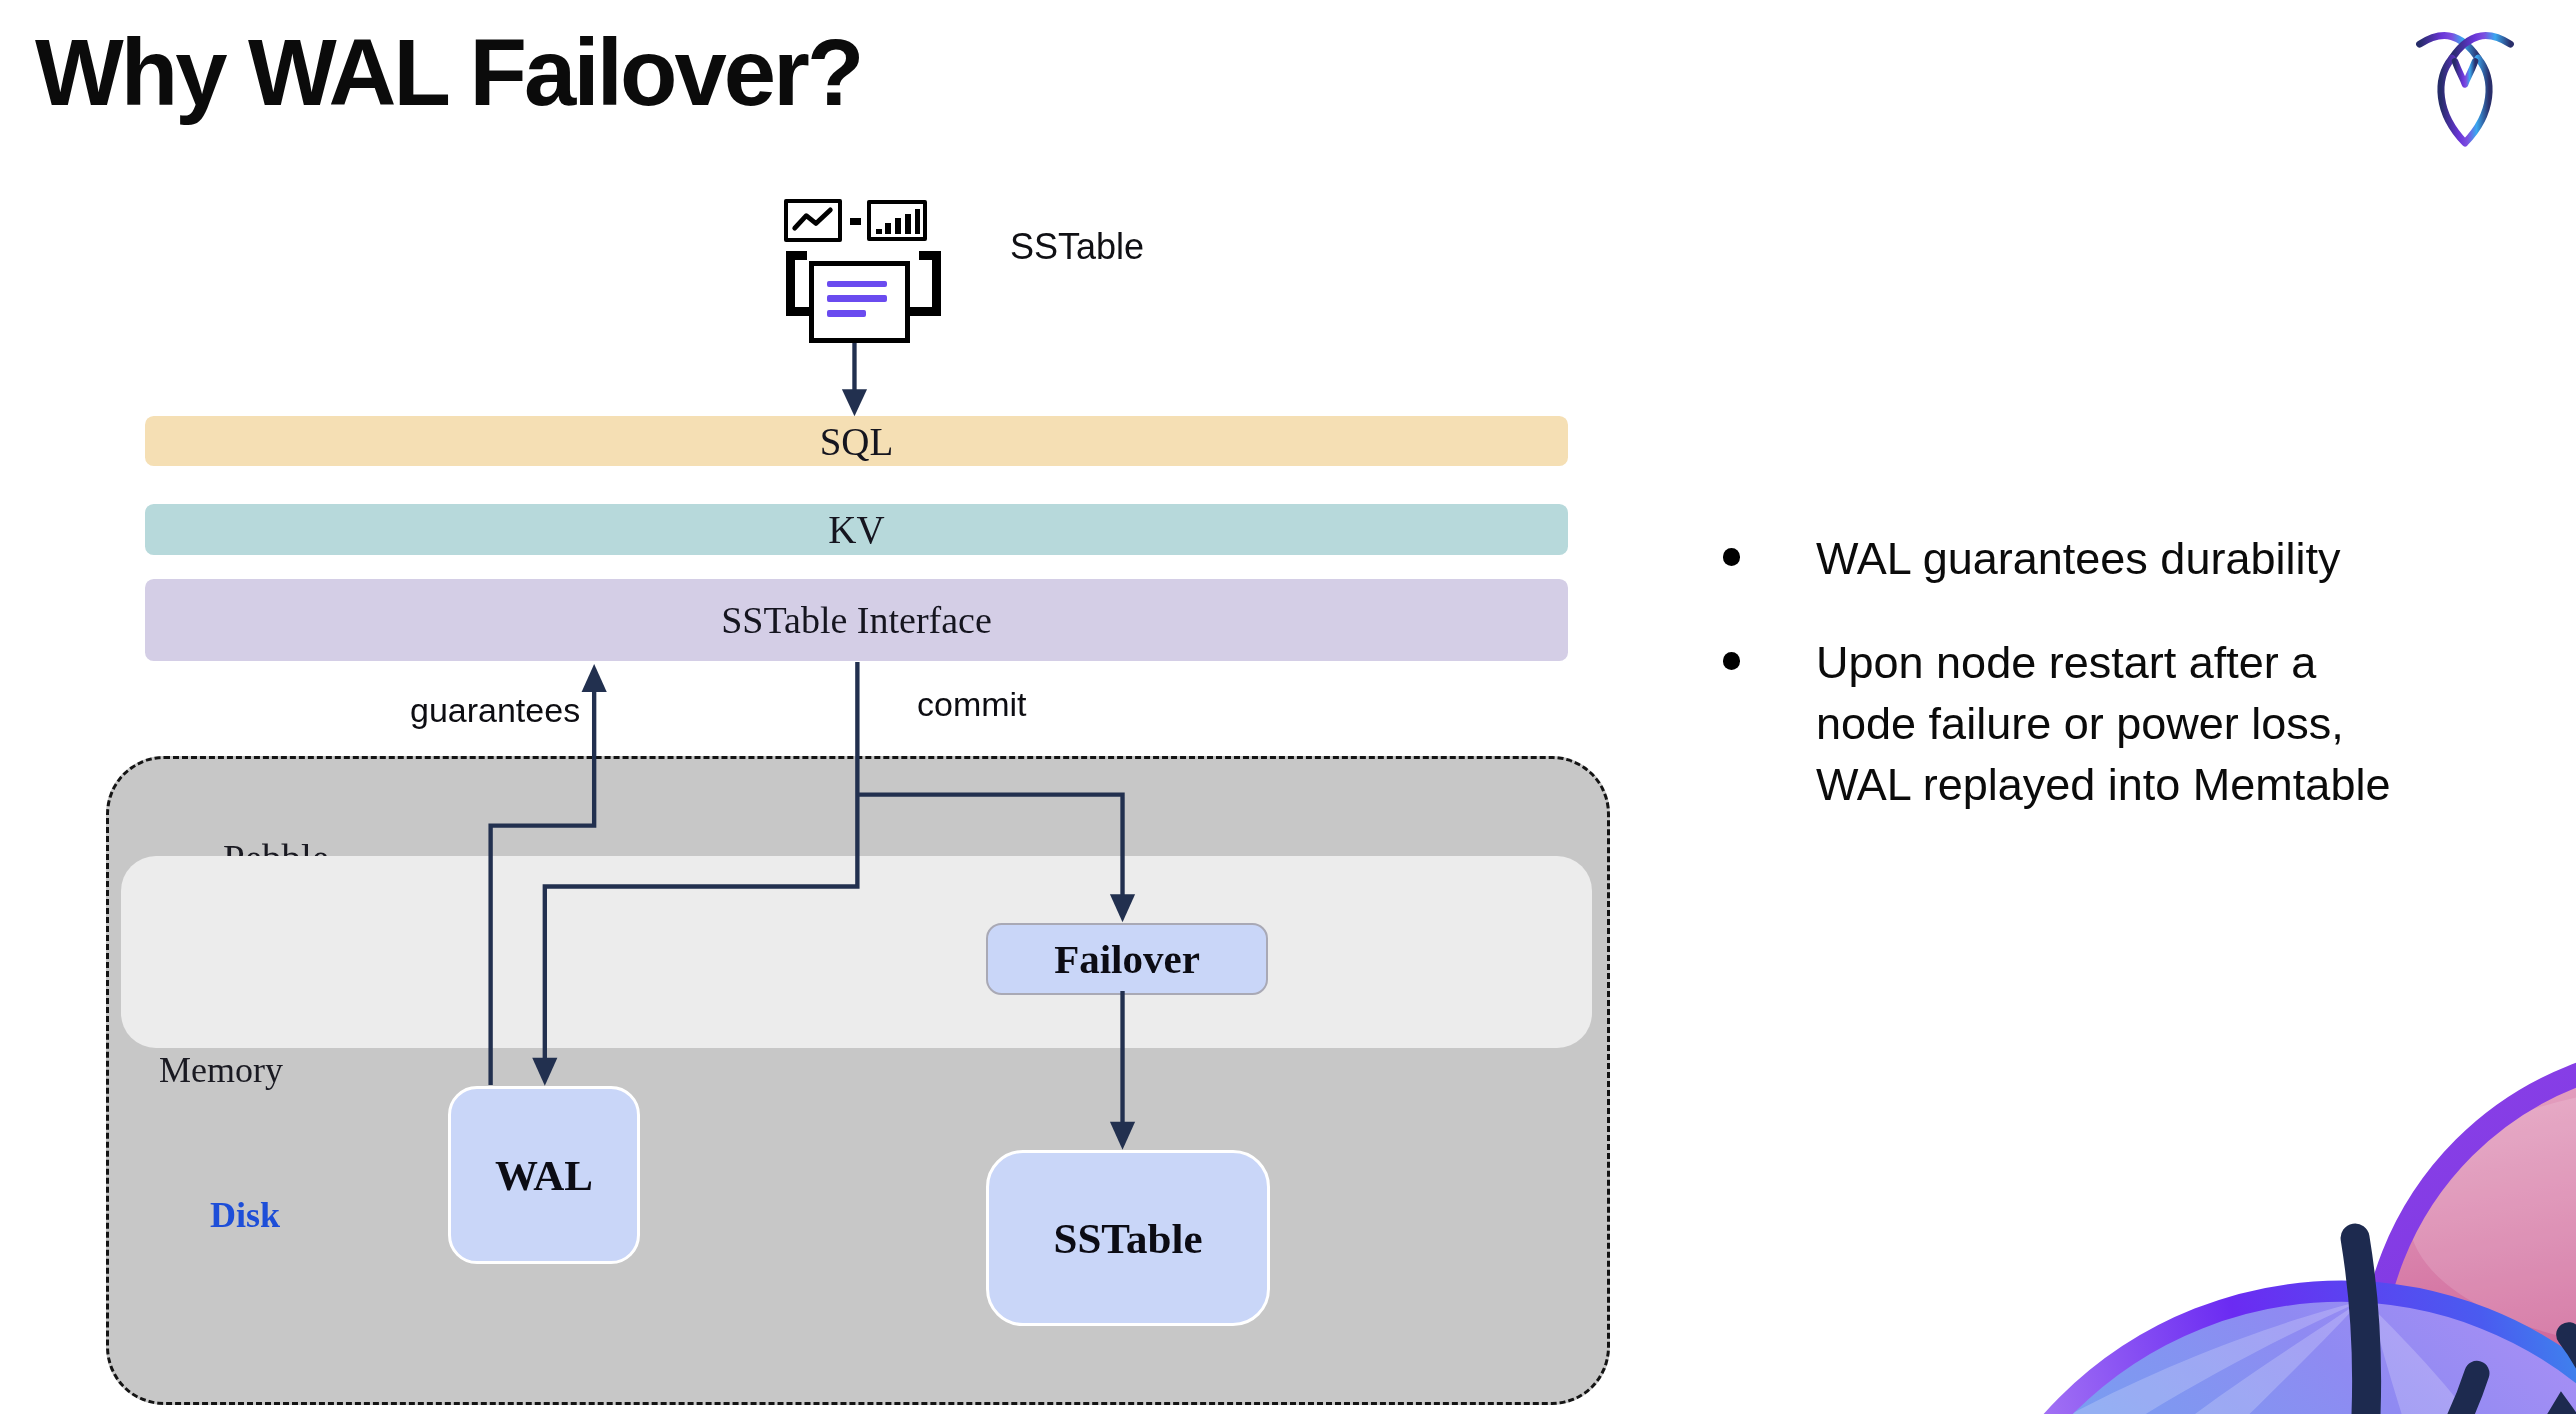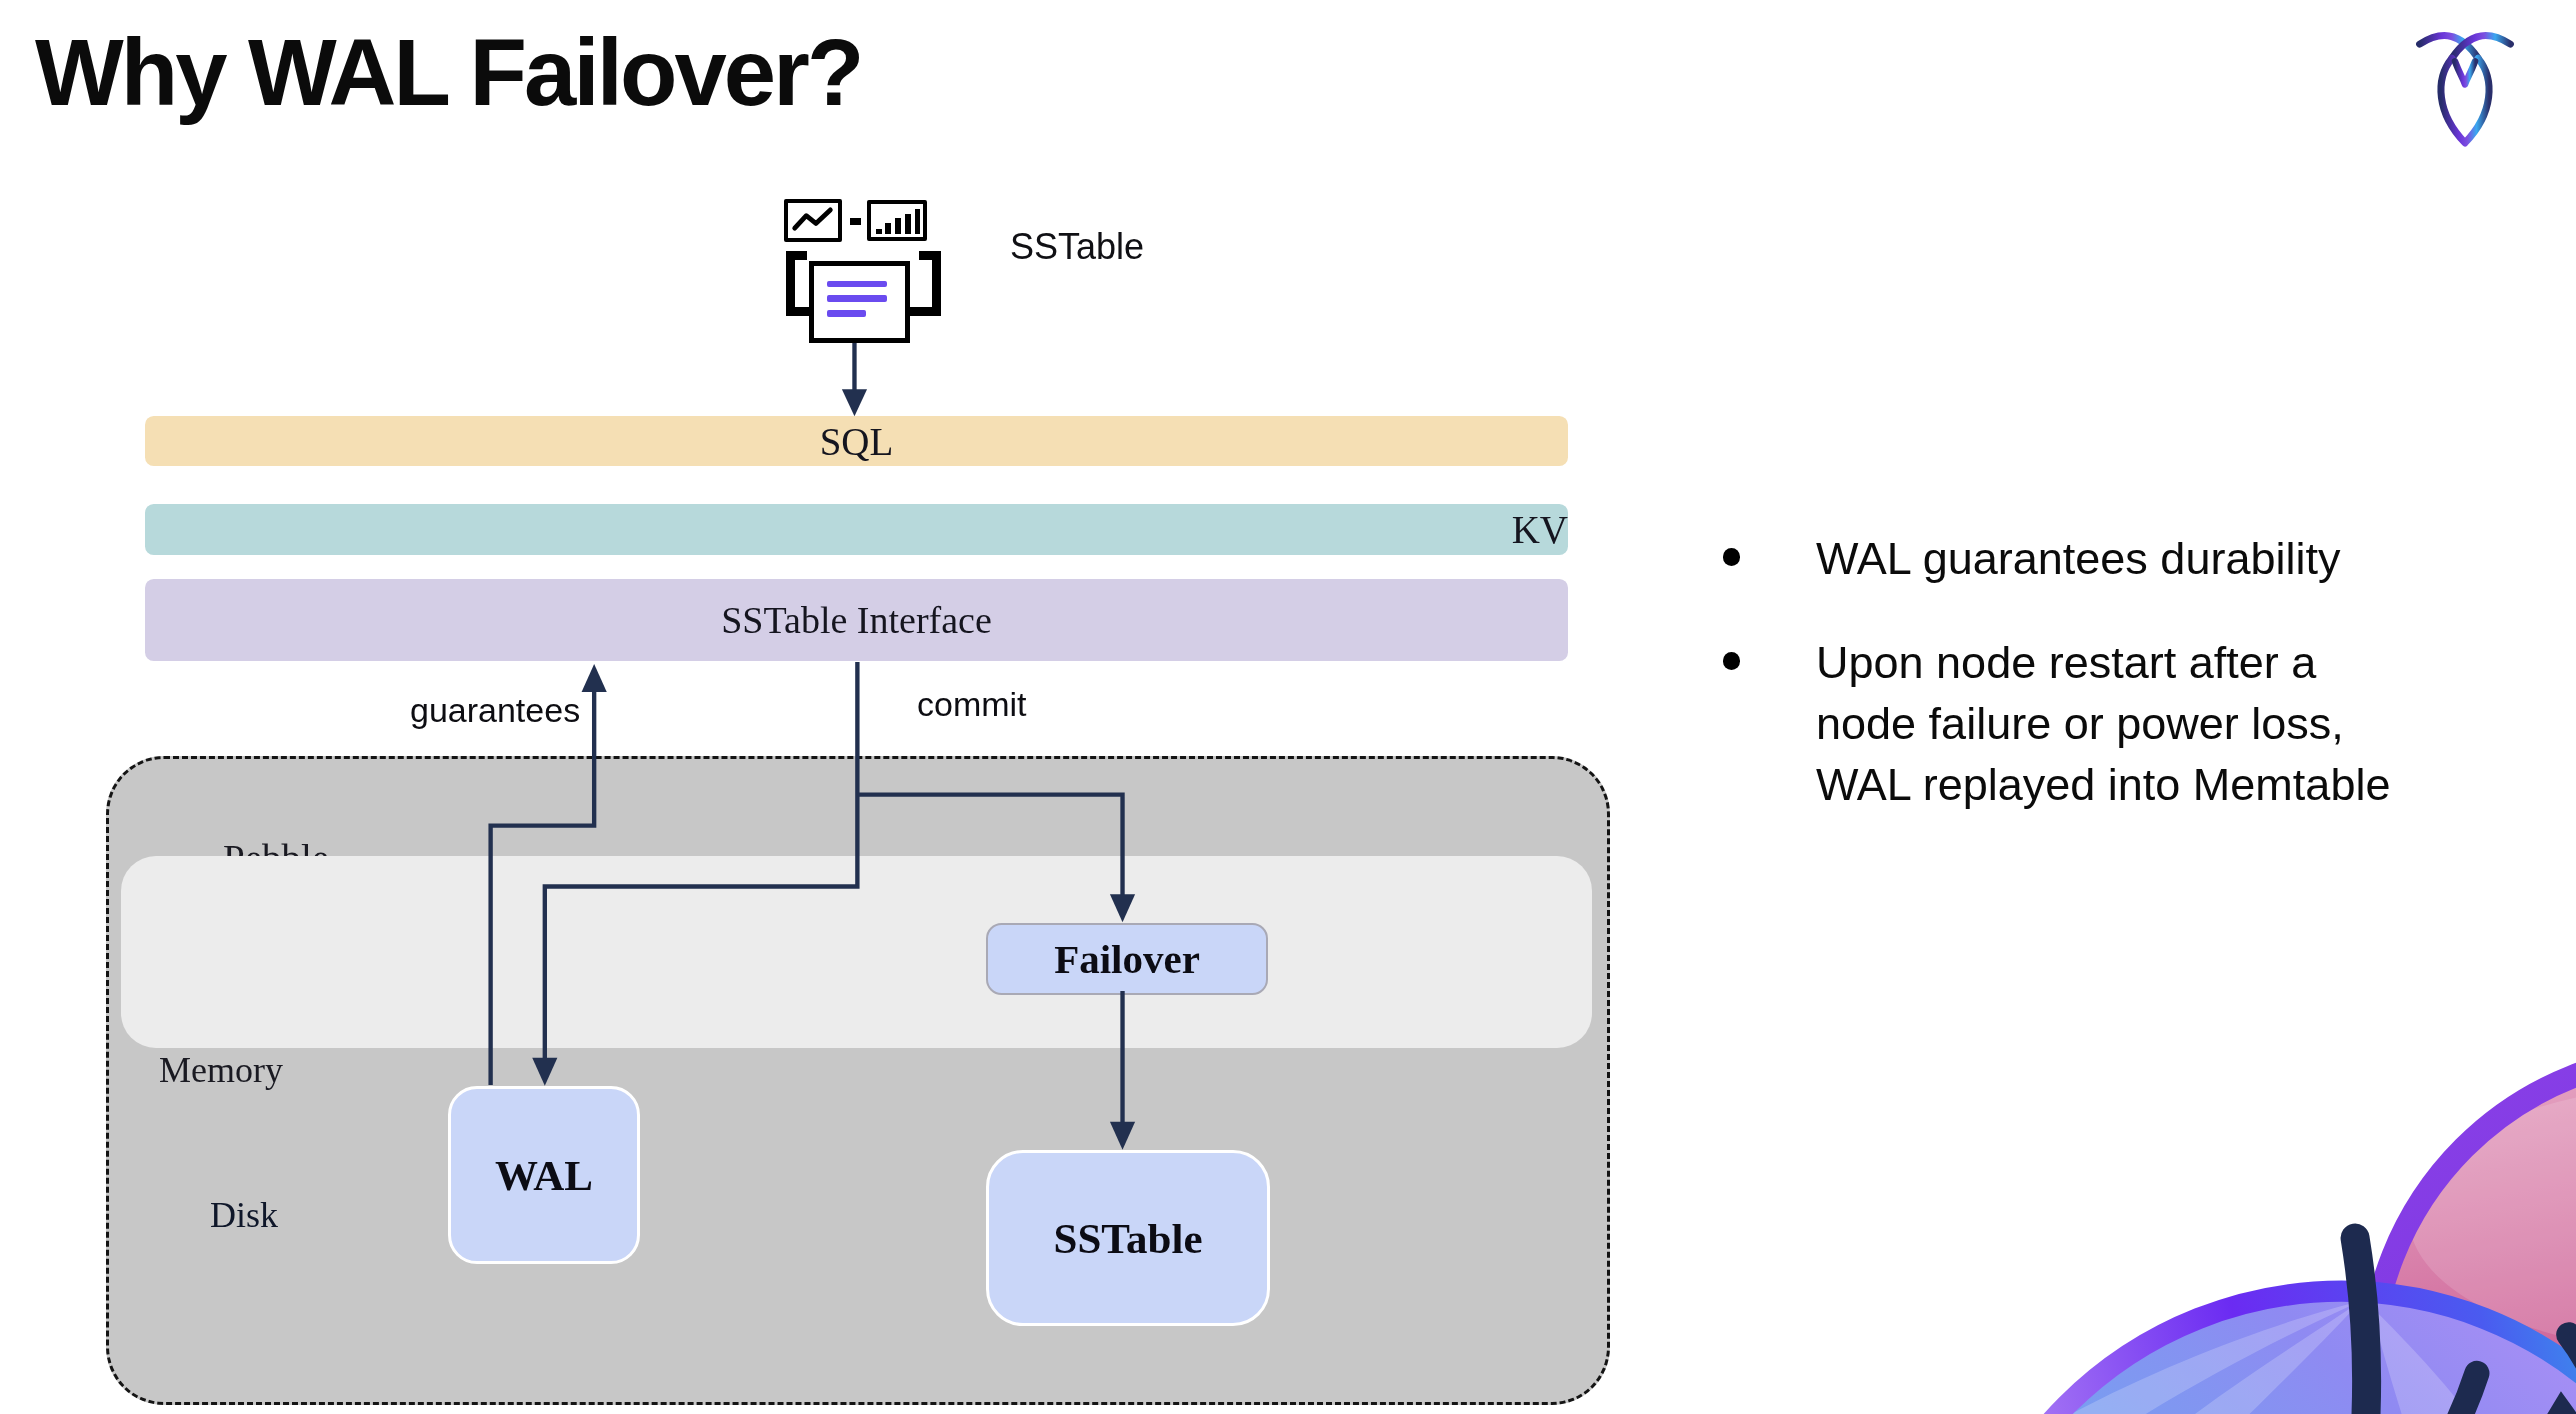--- a/index.html
+++ b/index.html
@@ -23,30 +23,30 @@
   .bracket .stubL{position:absolute;left:0;top:0;width:12.6px;height:8.7px;background:#000;}
   .bracket .stubR{position:absolute;right:0;top:0;width:12.6px;height:8.7px;background:#000;}
   .doc{position:absolute;left:27px;top:66px;width:91px;height:72px;background:#fff;border:5.8px solid #000;z-index:2;}
   .doc i{position:absolute;left:12.6px;height:6.8px;background:#6A4BEF;border-radius:1.9px;}
   .client-label{left:1010px;top:226px;font-size:36px;color:#101014;}
 
   
   .bar{left:145px;width:1423px;border-radius:8.7px;display:flex;align-items:center;justify-content:center;
        font-family:"Liberation Serif","DejaVu Serif",serif;font-size:39px;color:#15151f;}
   .bar-sql{top:416px;height:50px;background:#F5DFB4;}
-  .bar-kv{top:504px;height:51px;background:#B7D9DB;justify-content:flex-end;}
+  .bar-kv{top:504px;height:51px;background:#B7D9DB;}
   .bar-storage{top:579px;height:82px;background:#D4CEE6;font-size:38px;}
 
   
   .pebble{left:106px;top:756px;width:1498px;height:643px;background:#C7C7C7;
           border:3.9px dashed #141414;border-radius:58px;}
   .pebble-label{position:absolute;left:114px;top:37px;font-size:39px;color:#1a1a22;}
   .memory-box{position:absolute;left:11.6px;top:97px;width:1471px;height:192px;background:#ECECEC;border-radius:35px;}
   .memory-label{position:absolute;left:50px;top:250px;font-size:36px;color:#1a1a22;}
-  .disk-label{position:absolute;left:101px;top:395px;font-size:36px;color:#0f172a;}
+  .disk-label{position:absolute;left:101px;top:395px;font-size:36px;color:#1d4ed8;font-weight:bold;}
   .node{position:absolute;background:#C9D6F8;display:flex;align-items:center;justify-content:center;
         font-family:"Liberation Serif","DejaVu Serif",serif;font-weight:700;color:#0c0c14;}
   .wal{left:339px;top:327px;width:186px;height:172px;border:3.9px solid #fff;border-radius:29px;font-size:43px;}
   .memtable{left:877px;top:164px;width:278px;height:68px;border:2.9px solid #A9A9B5;border-radius:15.5px;font-size:41px;}
   .sstable{left:877px;top:391px;width:278px;height:170px;border:3.9px solid #fff;border-radius:37px;font-size:43px;}
 
   
   .edge-label{font-size:34px;color:#0d0d12;}
   .lbl-committed{left:410px;top:691px;}
   .lbl-commit{left:917px;top:685px;}

